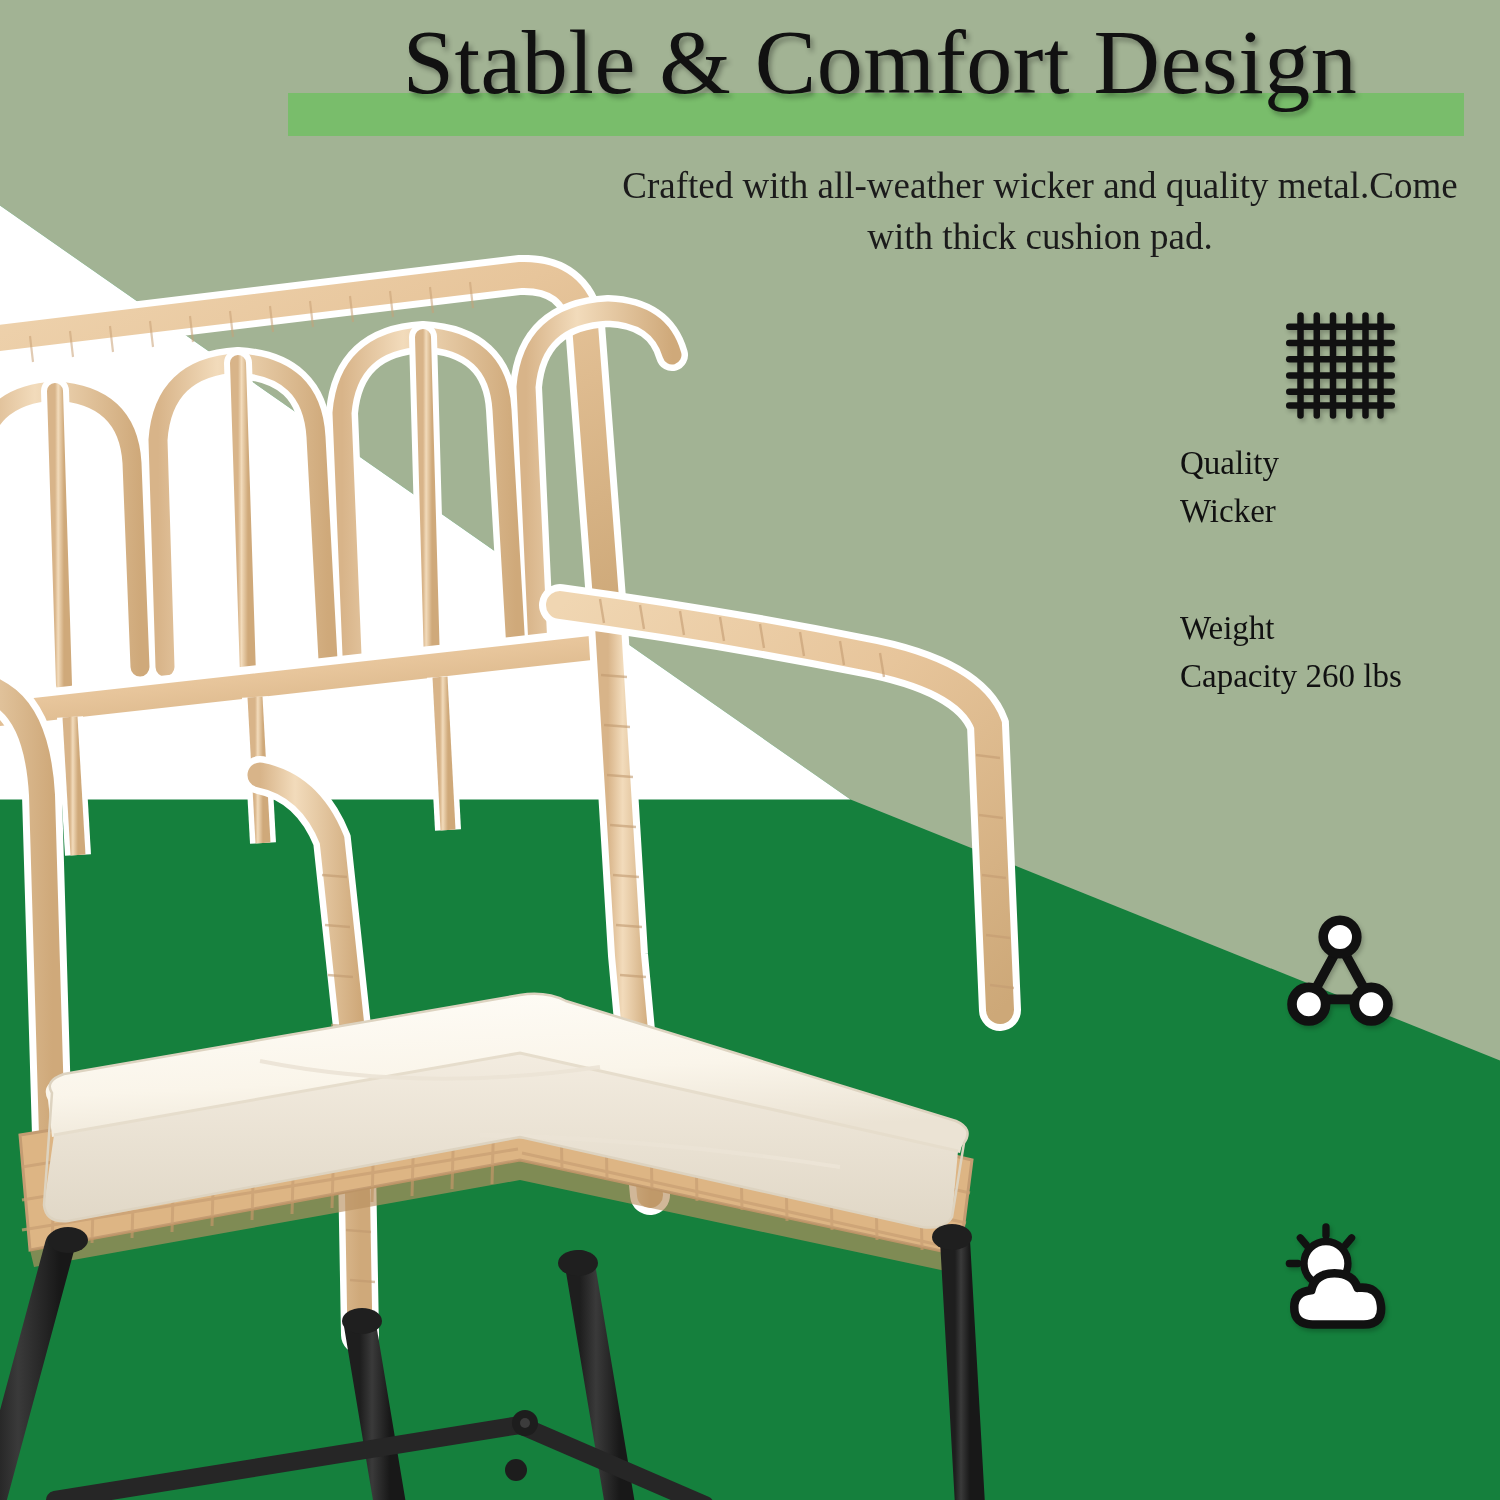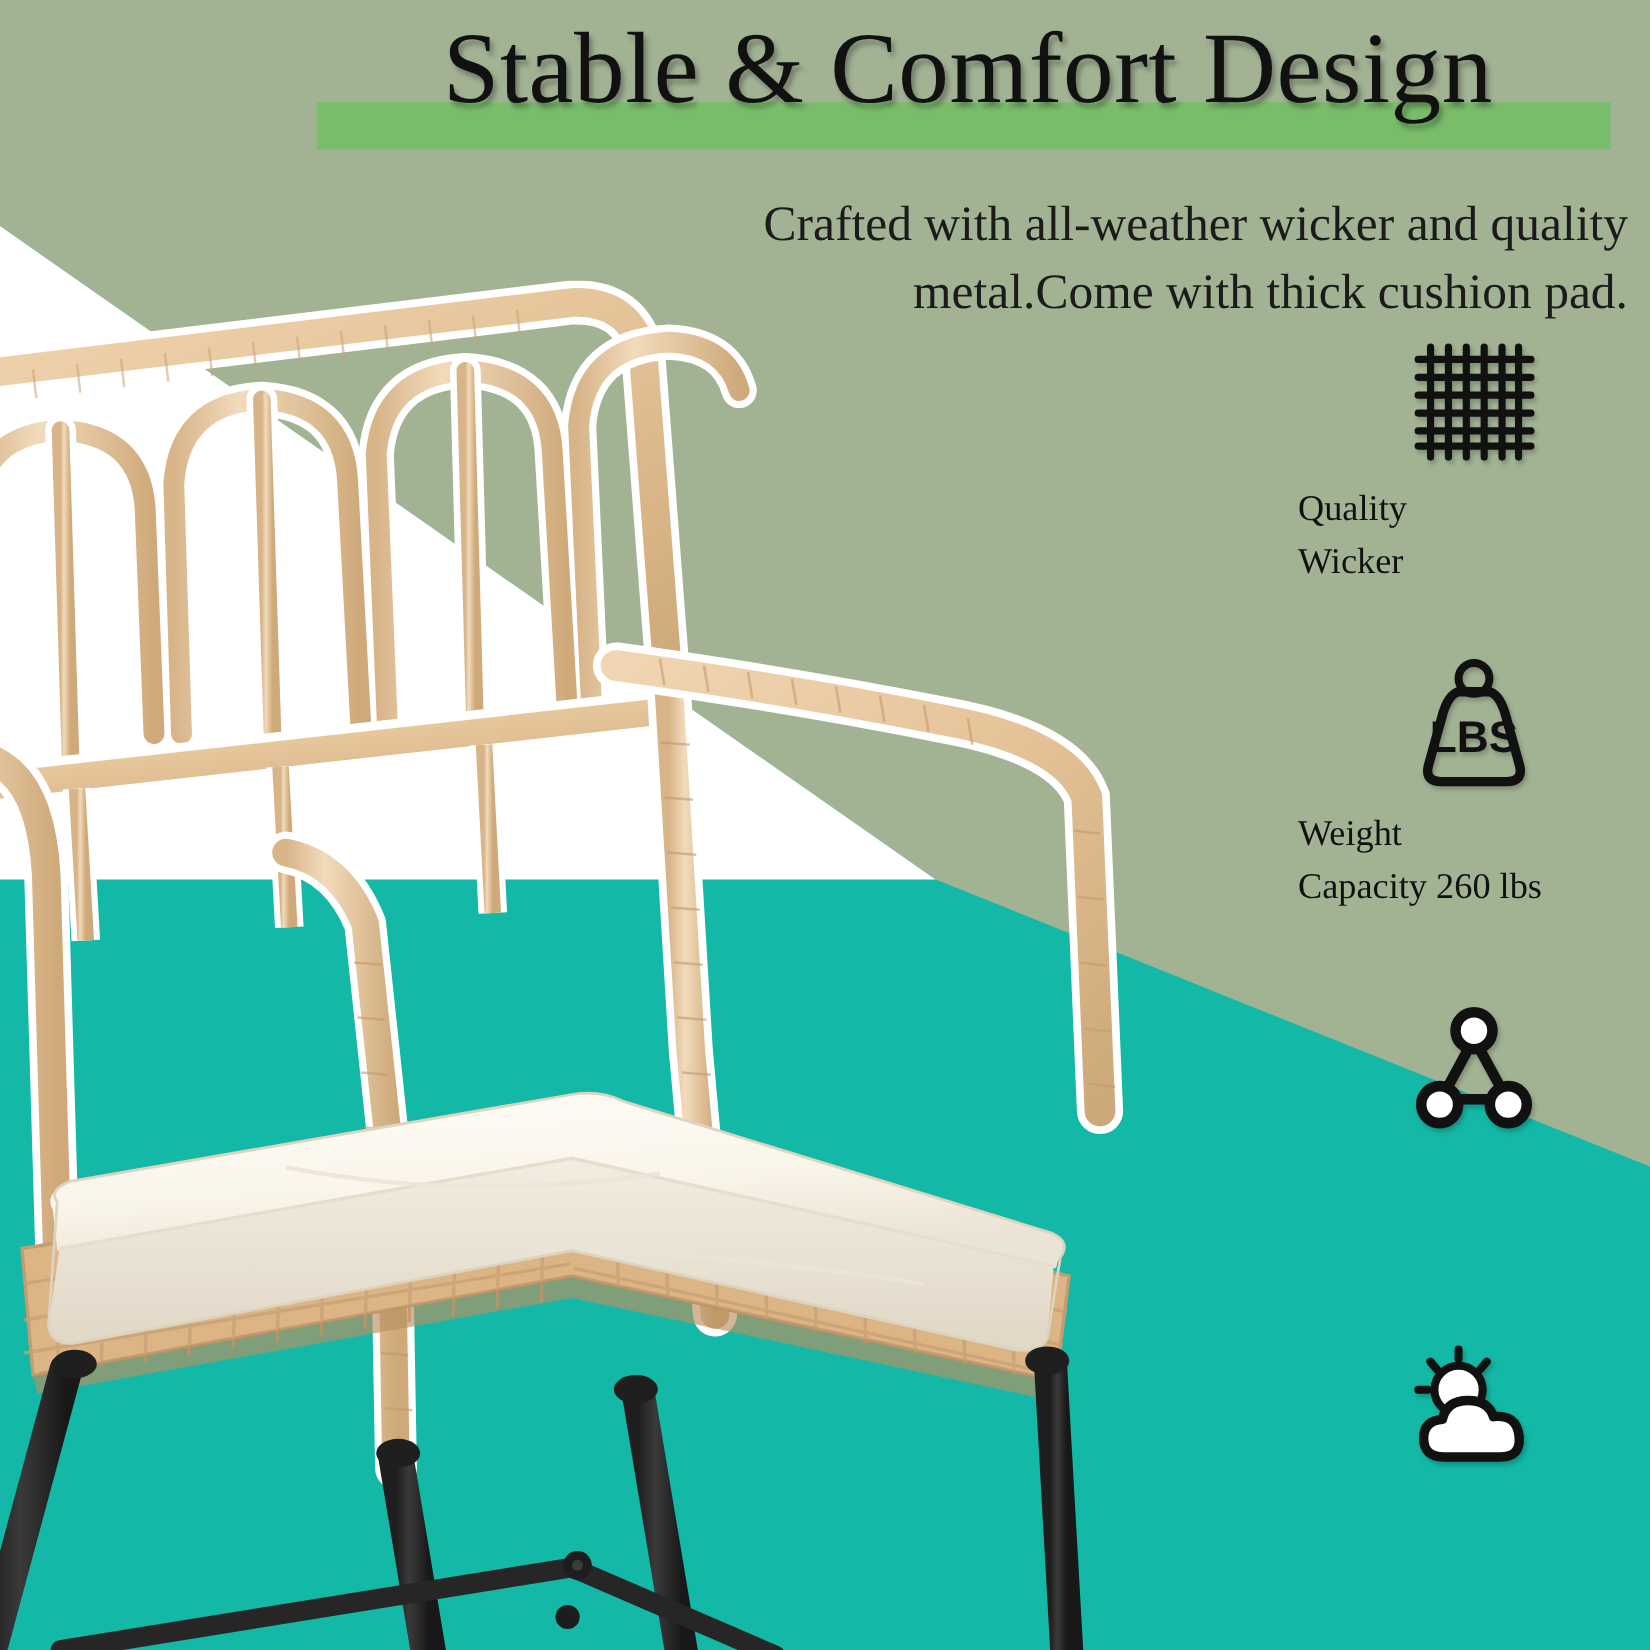--- a/index.html
+++ b/index.html
@@ -5,21 +5,21 @@
   html, body {
     margin: 0;
     padding: 0;
     background: #ffffff;
   }
   #canvas {
     position: relative;
     width: 1500px;
     height: 1500px;
     overflow: hidden;
-    background: #14b8a6;
+    background: #15803d;
     font-family: "Liberation Serif", "DejaVu Serif", serif;
   }
 
   
   .bg-green {
     position: absolute;
     inset: 0;
     background: #a2b394;
     clip-path: polygon(0% 0%, 100% 0%, 100% 70.7%, 56.7% 53.3%, 0% 13.7%);
   }
@@ -48,24 +48,24 @@
     font-size: 92px;
     line-height: 1.05;
     color: #111111;
     letter-spacing: 0.5px;
     text-shadow: 3px 4px 5px rgba(0,0,0,0.30);
     white-space: nowrap;
   }
   .subtitle {
     position: absolute;
     left: 600px;
-    top: 172px;
+    top: 160px;
     width: 880px;
-    text-align: right;
-    font-size: 45px;
+    text-align: center;
+    font-size: 37px;
     line-height: 1.38;
     color: #1b1b1b;
   }
 
   
   .features {
     position: absolute;
     left: 1180px;
     top: 300px;
     width: 320px;
@@ -314,28 +314,20 @@
             <line x1="9" y1="71" x2="91" y2="71"></line>
             <line x1="9" y1="82" x2="91" y2="82"></line>
           </g>
         </svg>
       </div>
       <div class="feature-label">Quality
 Wicker</div>
     </div>
 
     <div class="feature" style="top:295px;">
-      <div class="feature-icon">
-        <svg width="122" height="128" viewBox="0 0 100 105" xmlns="http://www.w3.org/2000/svg">
-          <circle cx="50" cy="17" r="11.5" fill="none" stroke="#111111" stroke-width="6"></circle>
-          <path d="M 38 27 Q 30 30 26 46 L 16 82 Q 13 94 26 94 L 74 94 Q 87 94 84 82
-                   L 74 46 Q 70 30 62 27 Z" fill="none" stroke="#111111" stroke-width="7" stroke-linejoin="round"></path>
-          <text x="50" y="72" text-anchor="middle" font-family="Liberation Sans, sans-serif" font-weight="bold" font-size="33" fill="#111111">LBS</text>
-        </svg>
-      </div>
       <div class="feature-label">Weight
 Capacity 260 lbs</div>
     </div>
 
     <div class="feature" style="top:608px;">
       <div class="feature-icon">
         <svg width="122" height="120" viewBox="0 0 100 100" xmlns="http://www.w3.org/2000/svg">
           <g stroke="#111111" stroke-width="8" stroke-linecap="round" fill="none">
             <line x1="50" y1="26" x2="25" y2="72"></line>
             <line x1="50" y1="26" x2="75" y2="72"></line>

